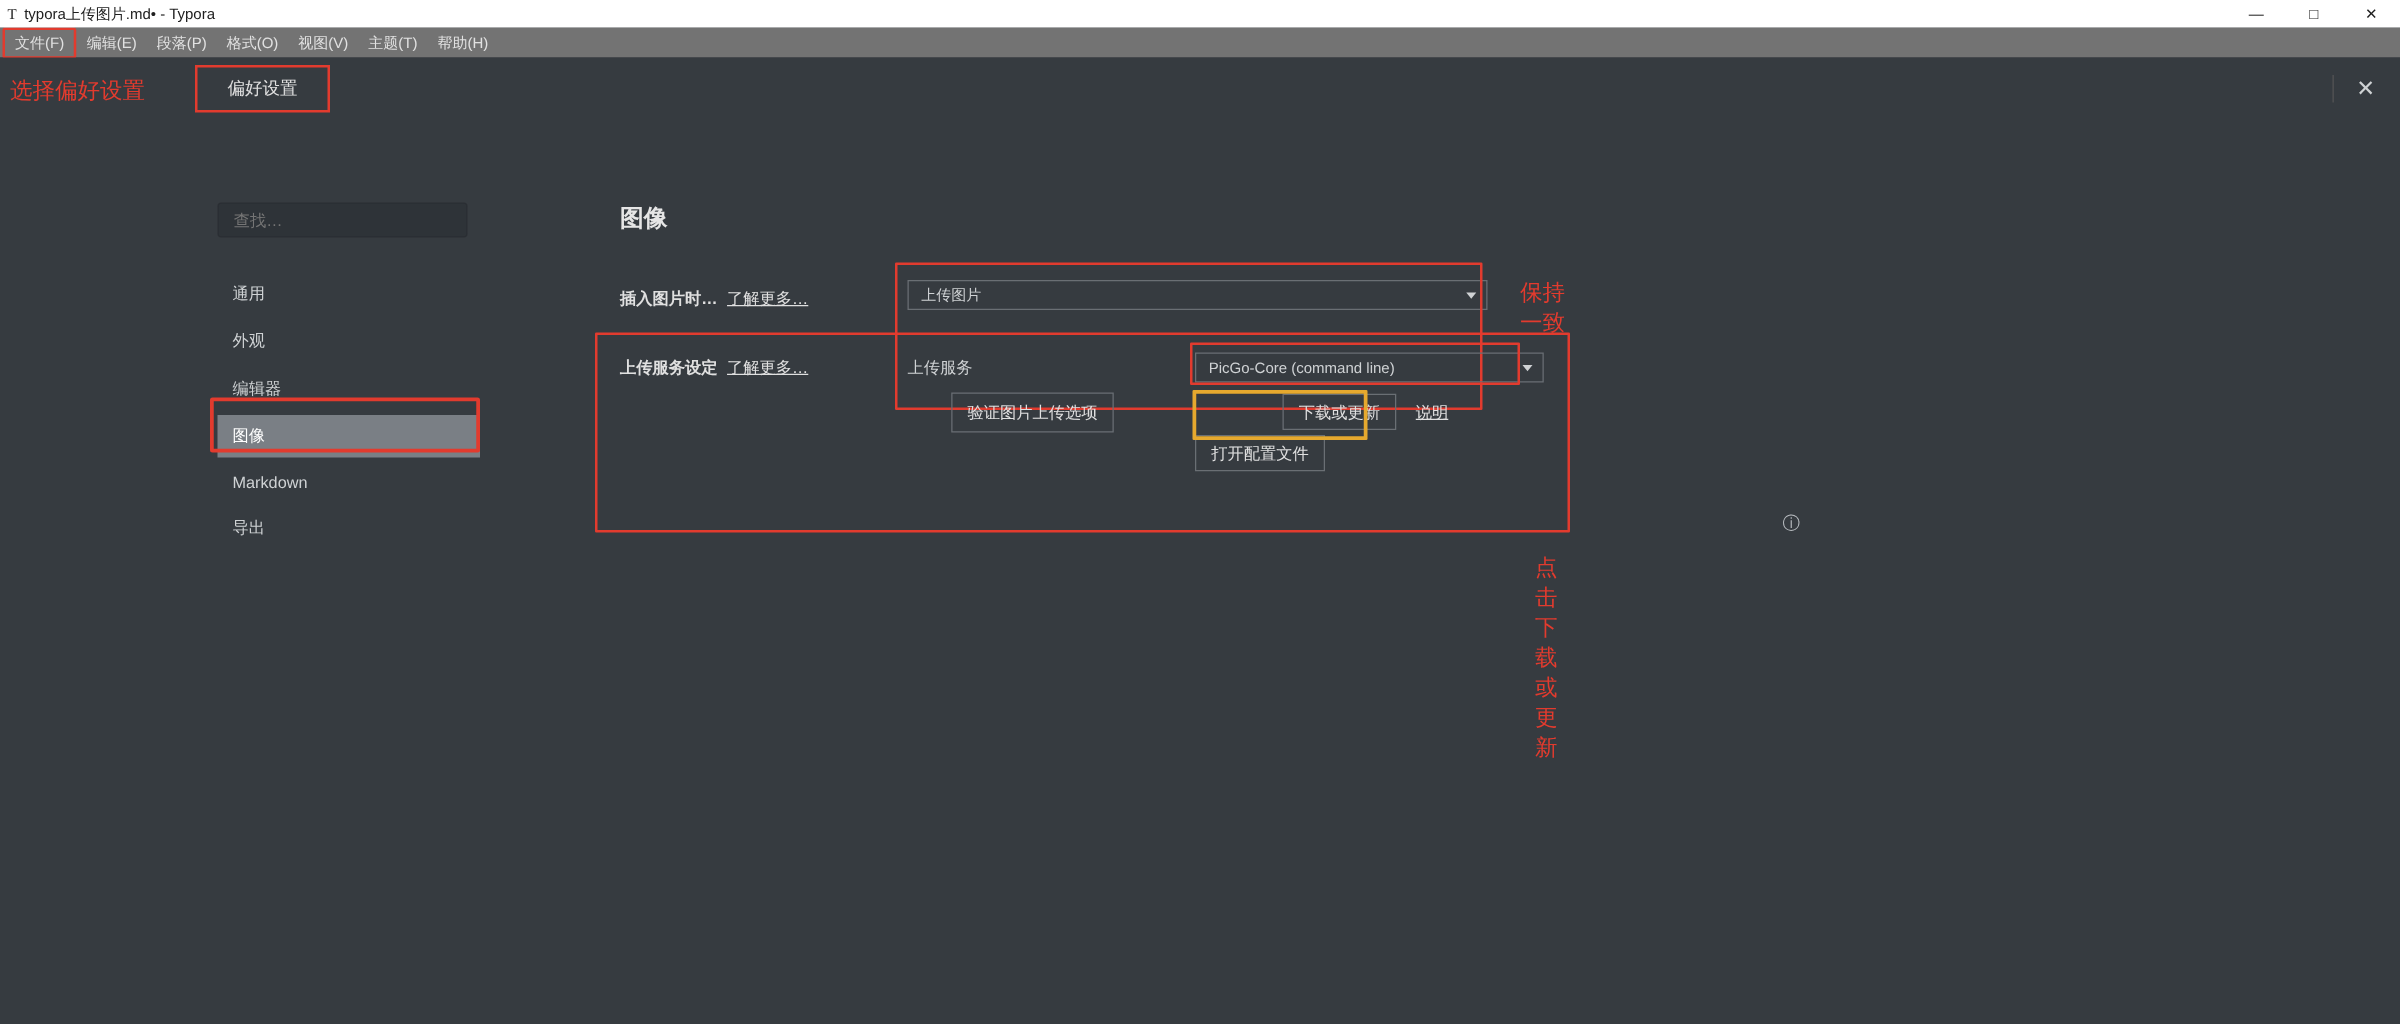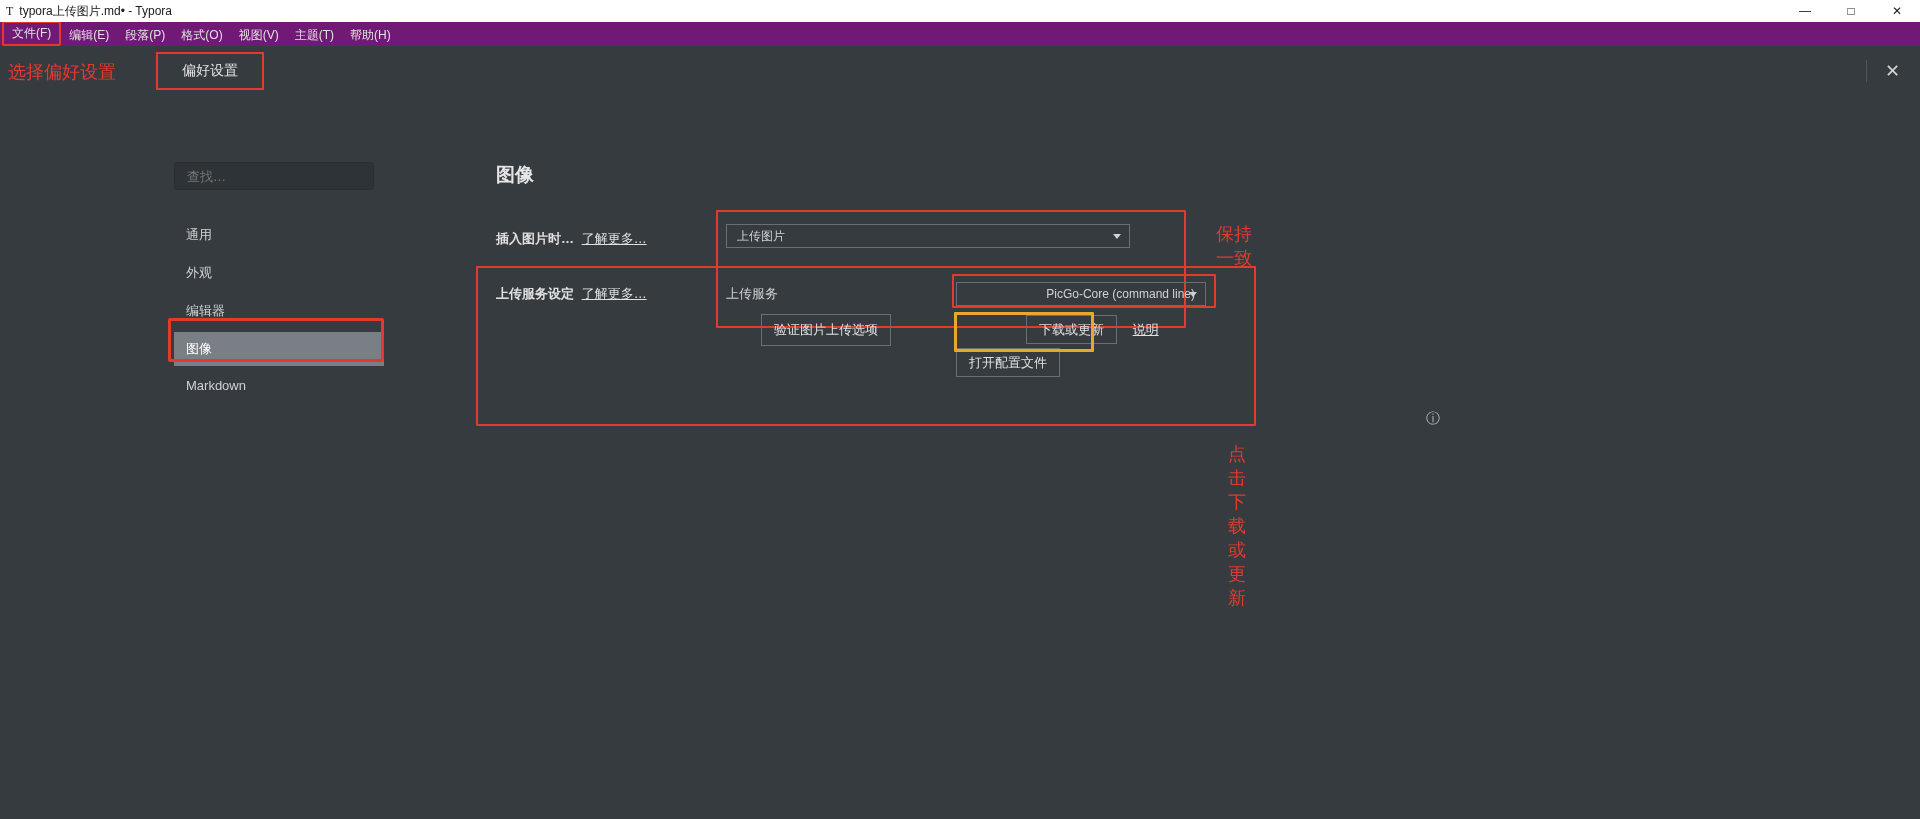--- a/index.html
+++ b/index.html
@@ -31,23 +31,23 @@
     display: flex;
   }
   .titlebar .win-controls span {
     width: 46px;
     text-align: center;
     line-height: 22px;
     font-size: 12px;
   }
   .menubar {
     height: 24px;
-    background: #701a75;
-    display: flex;
-    align-items: flex-end;
+    background: #737373;
+    display: flex;
+    align-items: center;
     padding: 0 2px;
     font-size: 12px;
     color: #e1e1e1;
   }
   .menubar .mitem { padding: 2px 8px; }
   .menubar .mitem.boxed { border: 2px solid #e23b2e; border-radius: 2px; }
   .annot-row {
     position: relative;
     height: 46px;
     background: #363b40;
@@ -127,21 +127,21 @@
   }
   .row { display: flex; align-items: flex-end; margin-bottom: 12px; }
   .row-label { width: 230px; font-size: 13px; font-weight: 600; color: #e0e0e0; }
   .row-label .more { font-weight: 400; text-decoration: underline; margin-left: 4px; }
   .row-body { flex: 1; }
   .dropdown {
     border: 1px solid #6a6f74;
     background: transparent;
     color: #cfd2d4;
     padding: 3px 10px;
-    width: 404px;
+    width: 464px;
     height: 24px;
     position: relative;
     font-size: 12px;
     display: flex;
     align-items: center;
   }
   .dropdown::after {
     content: "";
     position: absolute;
     right: 8px;
@@ -174,21 +174,21 @@
   .help-icon {
     position: absolute;
     color: #b8bcc0;
     font-size: 14px;
   }
   .upload-section { margin-top: 34px; }
   .upload-row { display: flex; align-items: center; }
   .upload-label { width: 230px; font-size: 13px; font-weight: 600; color: #e0e0e0; }
   .upload-label .more { font-weight: 400; text-decoration: underline; margin-left: 4px; }
   .field-label { font-size: 13px; color: #cfd2d4; width: 230px; }
-  .dropdown.small { width: 250px; justify-content: flex-end; }
+  .dropdown.small { width: 279px; }
   .btn-inline {
     border: 1px solid #6a6f74;
     background: transparent;
     color: #e0e0e0;
     padding: 6px 12px;
     font-size: 13px;
   }
   .link-like {
     text-decoration: underline;
     color: #e0e0e0;
@@ -230,20 +230,21 @@
 <div class="content">
 
   <div class="sidebar">
     <input class="search-box" placeholder="查找…" style="">
     <div class="nav-wrap">
       <div class="nav-item">通用</div>
       <div class="nav-item">外观</div>
       <div class="nav-item">编辑器</div>
       <div class="nav-item active">图像</div>
       <div class="nav-item">Markdown</div>
+      <div class="nav-item">导出</div>
       <div class="nav-highlight" style="left:-6px; top:100px; width:216px; height:44px;"></div>
     </div>
   </div>
 
   <div class="main">
     <h2>图像</h2>
 
     <div class="row">
       <div class="row-label">
         <span>插入图片时…</span>

